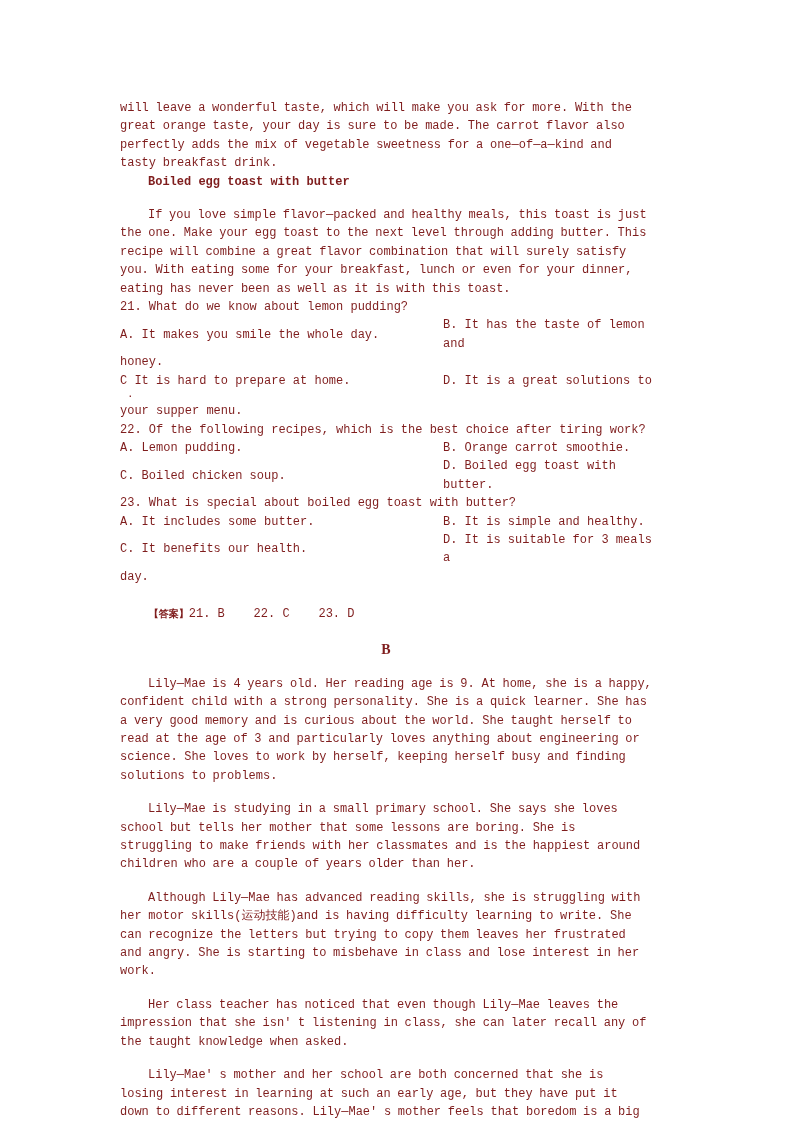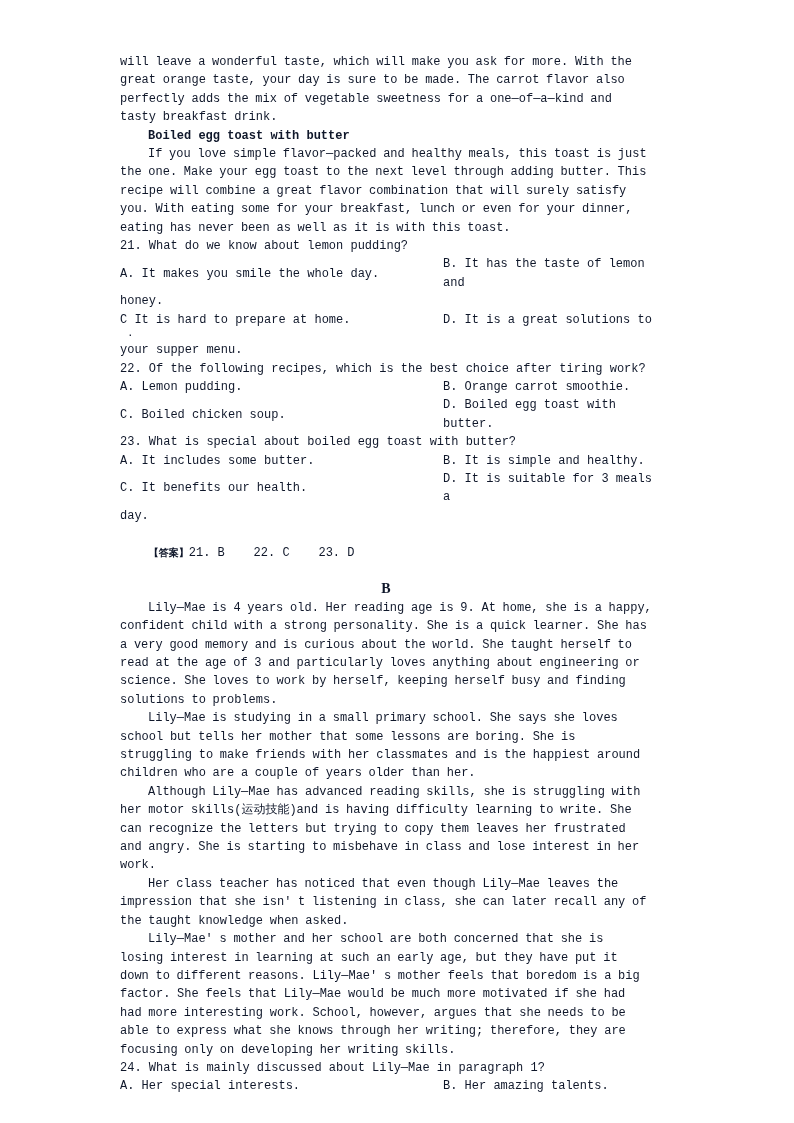--- a/index.html
+++ b/index.html
@@ -7,32 +7,32 @@
   body {
     width: 794px;
     height: 1123px;
     margin: 0 auto;
     overflow: hidden;
   }
   .page {
     width: 772px;
     height: 1123px;
     background: #ffffff;
-    padding: 53px 120px 0 120px;
+    padding: 99px 120px 0 120px;
     font-family: "Liberation Mono", "DejaVu Sans Mono", monospace;
     font-size: 12px;
     line-height: 18.4px;
-    color: #0f172a;
+    color: #7f1d1d;
   }
   .para {
     text-align: left;
     white-space: pre-wrap;
     word-spacing: -0.5px;
   }
-  .indent { text-indent: 28px; }
+  .indent { text-indent: 28px; margin-top: 15px; }
   .heading {
     font-weight: bold;
     padding-left: 28px;
   }
   .stem { white-space: pre-wrap; }
   .opt-row { display: flex; align-items: center; }
   .opt-left {
     width: 323px;
     flex: 0 0 auto;
     white-space: pre-wrap;

